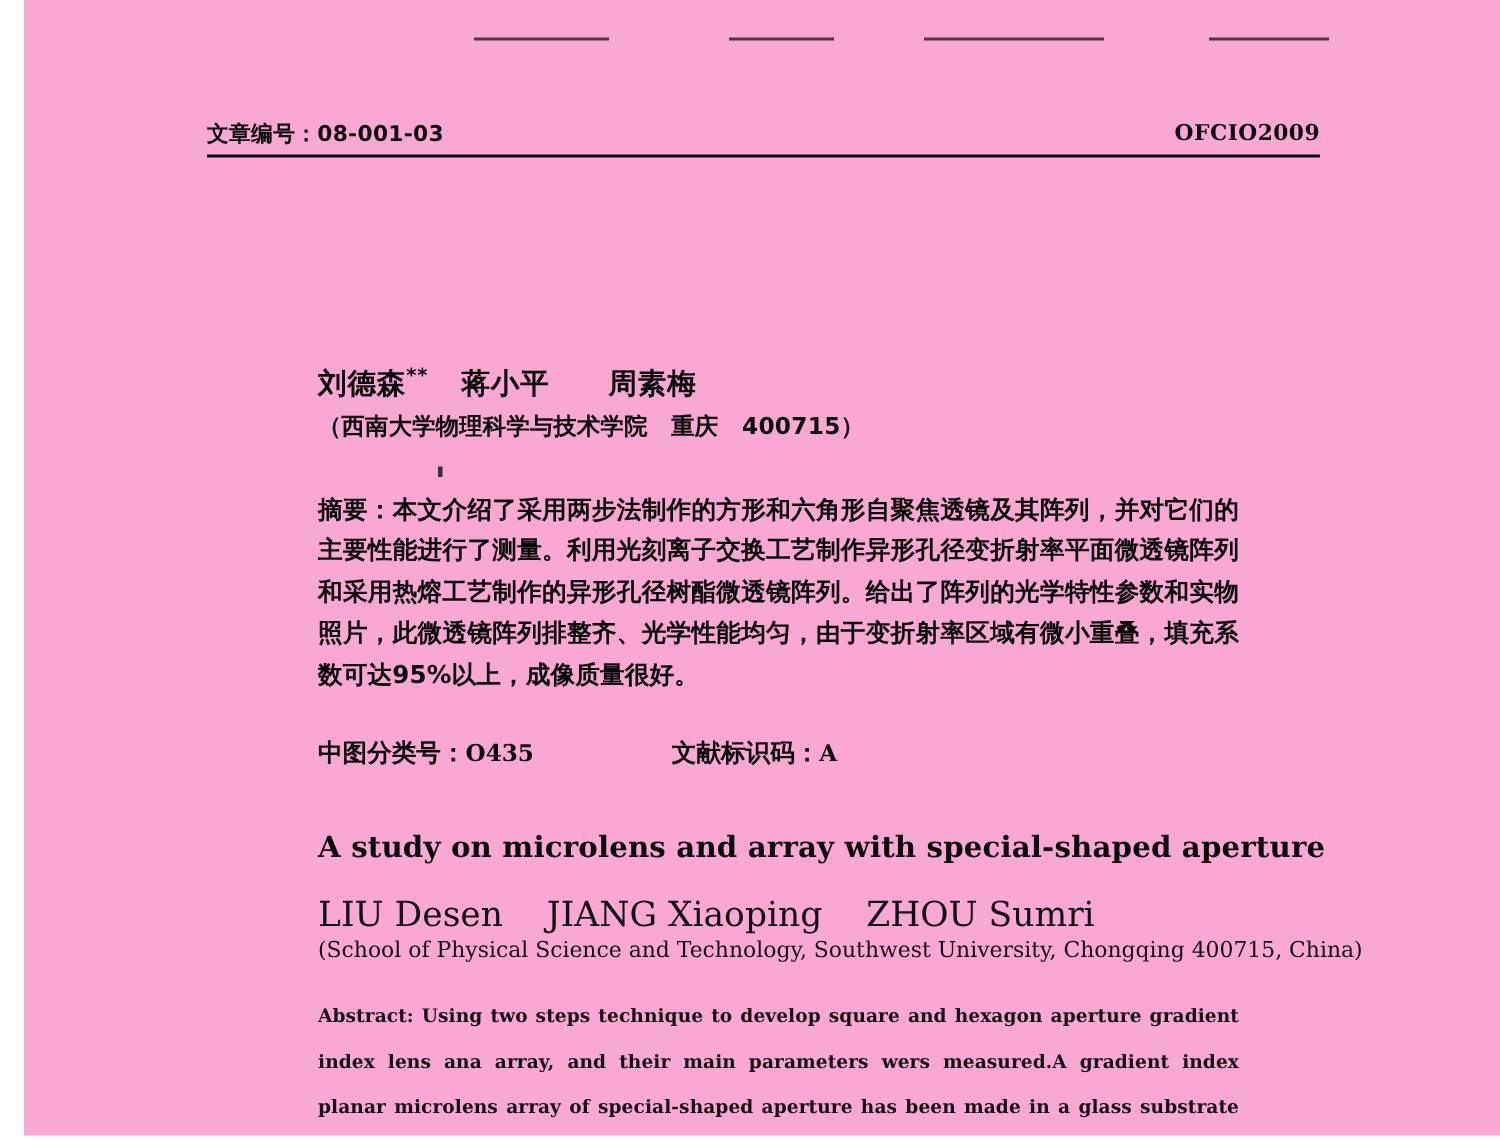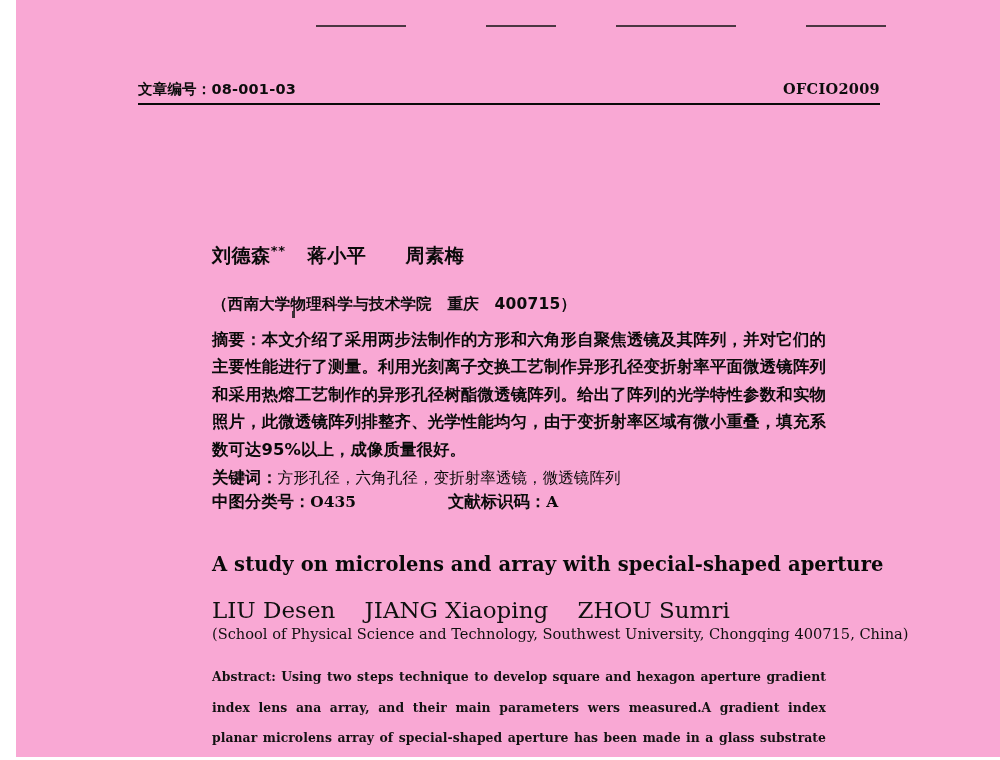--- a/index.html
+++ b/index.html
@@ -108,21 +108,20 @@
   .cn-affil {
     position: absolute;
     left: 196px;
     top: 274px;
     font-family: "DejaVu Sans", sans-serif;
     font-size: 15.5px;
     font-weight: 600;
     white-space: pre;
     color: #0c0c0c;
     letter-spacing: 0.2px;
-    margin-top: 20px;
   }
 
   
   .speck {
     position: absolute;
     left: 276px;
     top: 311px;
     width: 3px;
     height: 7px;
     background: #1a1a1a;
@@ -261,21 +260,20 @@
   <div class="cn-authors"><span>刘德森</span><span class="dstar">**</span><span style="display:inline-block;width:22px;"></span><span>蒋小平　　周素梅</span></div>
 
   <div class="cn-affil">（西南大学物理科学与技术学院　重庆　400715）</div>
 
   <div class="speck"></div>
 
   <div class="cn-abs">
     <p><span class="lead">摘要：</span><span>本文介绍了采用两步法制作的方形和六角形自聚焦透镜及其阵列，并对它们的主要性能进行了测量。利用光刻离子交换工艺制作异形孔径变折射率平面微透镜阵列和采用热熔工艺制作的异形孔径树酯微透镜阵列。给出了阵列的光学特性参数和实物照片，此微透镜阵列排整齐、光学性能均匀，由于变折射率区域有微小重叠，填充系数可达95%以上，成像质量很好。</span></p>
   </div>
 
-  <div class="cn-keywords"><span class="lead">关键词：</span><span class="body">方形孔径，六角孔径，变折射率透镜，微透镜阵列</span></div>
 
   <div class="cn-class"><span class="lead">中图分类号：</span><span class="val">O435</span><span class="gap"></span><span class="lead">文献标识码：</span><span class="val">A</span></div>
 
   <h2 class="en-title">A study on microlens and array with special-shaped aperture</h2>
 
   <div class="en-authors">LIU Desen    JIANG Xiaoping    ZHOU Sumri</div>
 
   <div class="en-affil">(School of Physical Science and Technology, Southwest University, Chongqing 400715, China)</div>
 
   <div class="en-abs">

